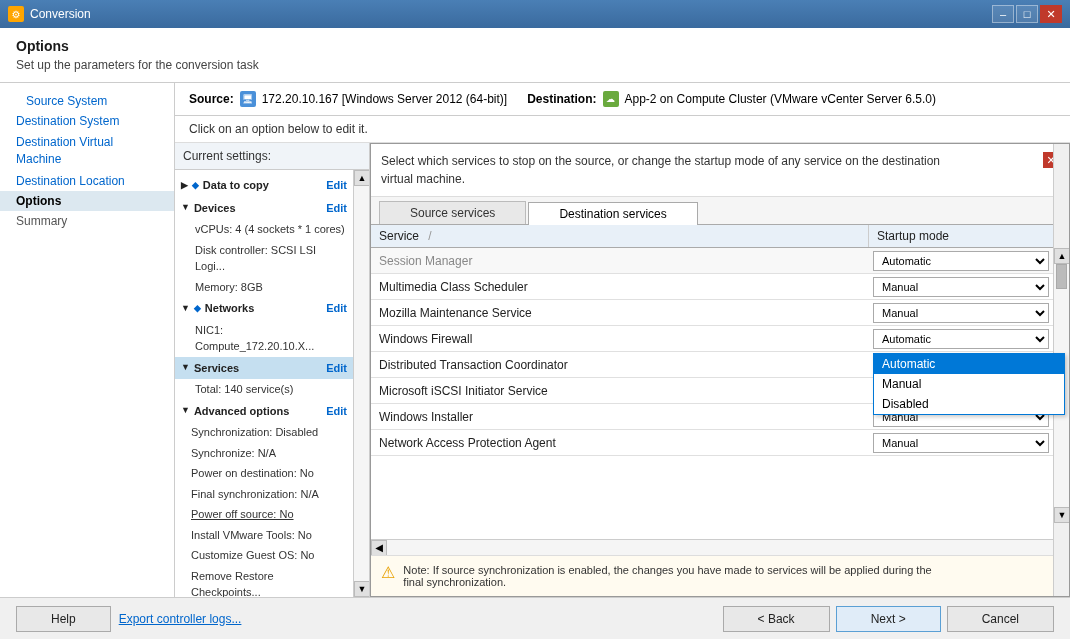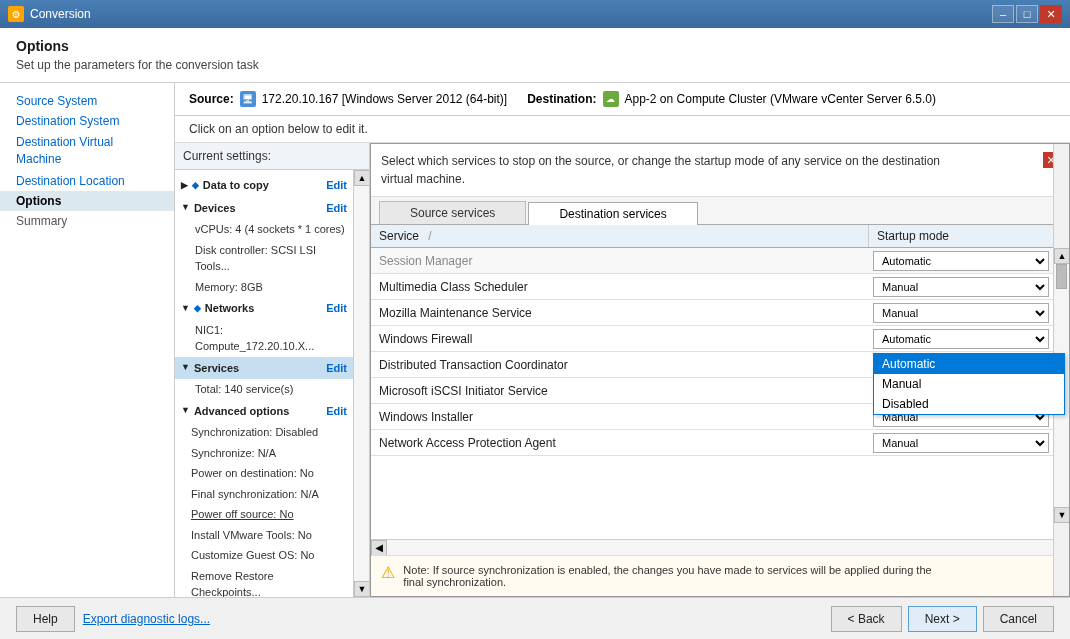--- a/index.html
+++ b/index.html
@@ -299,21 +299,21 @@
     .footer {
       background: #f0f0f0;
       border-top: 1px solid #ccc;
       height: 42px;
       display: flex;
       align-items: center;
       padding: 0 16px;
       gap: 8px;
     }
     .footer-btn {
-      padding: 5px 16px;
+      padding: 5px 34px;
       border: 1px solid #aaa;
       background: #e8e8e8;
       cursor: pointer;
       font-size: 12px;
       color: #222;
     }
     .footer-btn.primary { background: #e0ecf8; border-color: #5a9fd4; }
     .footer-spacer { flex: 1; }
     .footer-right { display: flex; gap: 6px; }
 
@@ -357,21 +357,21 @@
 <div class="main-container">
 
   <div class="header-section">
     <div class="header-title">Options</div>
     <div class="header-subtitle">Set up the parameters for the conversion task</div>
   </div>
 
   <div class="content-area">
 
     <div class="left-nav">
-      <div class="nav-item" style="color:#0066cc;">Source System</div>
+      <div class="nav-item" style="color:#0066cc;margin-left:10px;">Source System</div>
       <div class="nav-item" style="color:#0066cc;">Destination System</div>
       <div class="nav-item" style="color:#0066cc; white-space: normal; line-height:1.4;">Destination Virtual Machine</div>
       <div class="nav-item" style="color:#0066cc;">Destination Location</div>
       <div class="nav-item bold active">Options</div>
       <div class="nav-item" style="color:#555;">Summary</div>
     </div>
 
     <div class="right-panel">
 
       <div class="source-dest-bar">
@@ -407,21 +407,21 @@
               <span>Data to copy</span>
               <span style="color:#0066cc;margin-left:auto;">Edit</span>
             </div>
 
             <div class="settings-item section-header" style="margin-right:16px;">
               <span style="font-size:9px;">▼</span>
               <span>Devices</span>
               <span style="color:#0066cc;margin-left:auto;">Edit</span>
             </div>
             <div class="settings-item" style="padding-left:20px;margin-right:16px;">vCPUs: 4 (4 sockets * 1 cores)</div>
-            <div class="settings-item" style="padding-left:20px;margin-right:16px;">Disk controller: SCSI LSI Tools...</div>
+            <div class="settings-item" style="padding-left:20px;margin-right:16px;">Disk controller: SCSI LSI Logi...</div>
             <div class="settings-item" style="padding-left:20px;margin-right:16px;">Memory: 8GB</div>
 
             <div class="settings-item section-header" style="margin-right:16px;">
               <span style="font-size:9px;">▼</span>
               <span style="color:#0066cc;font-size:9px;">◆</span>
               <span>Networks</span>
               <span style="color:#0066cc;margin-left:auto;">Edit</span>
             </div>
             <div class="settings-item" style="padding-left:20px;margin-right:16px;">NIC1: Compute_172.20.10.X...</div>
 
@@ -584,21 +584,21 @@
               </span>
             </div>
           </div>
         </div>
       </div>
     </div>
   </div>
 
   <div class="footer">
     <button class="footer-btn">Help</button>
-    <button class="footer-btn" style="color:#0066cc;background:transparent;border:none;text-decoration:underline;padding:0;">Export diagnostic logs...</button>
+    <button class="footer-btn" style="color:#0066cc;background:transparent;border:none;text-decoration:underline;padding:0;">Export controller logs...</button>
     <div class="footer-spacer"></div>
     <div class="footer-right">
       <button class="footer-btn">&lt; Back</button>
       <button class="footer-btn primary">Next &gt;</button>
       <button class="footer-btn">Cancel</button>
     </div>
   </div>
 </div>
 
 </body></html>

